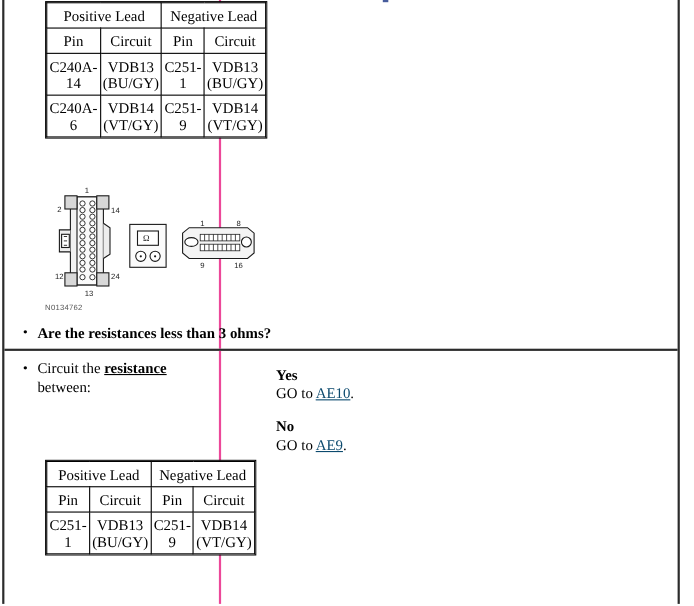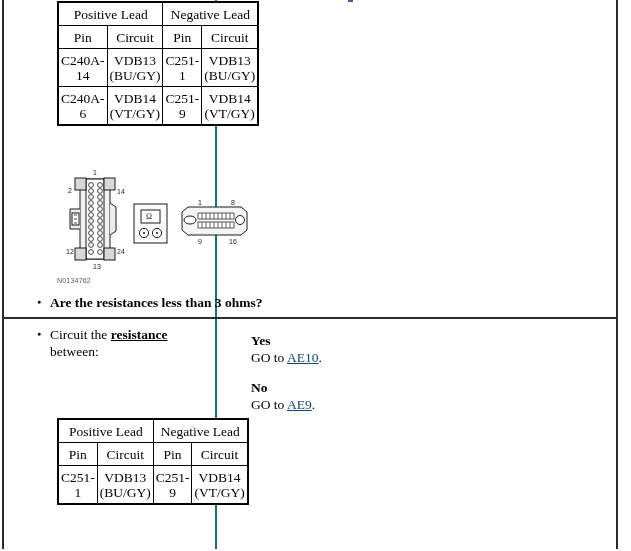--- a/index.html
+++ b/index.html
@@ -43,25 +43,25 @@
     position: absolute;
     left: 0;
     width: 612px;
     box-sizing: border-box;
   }
   .section-top   { top: 0px;   height: 318px; }
   .section-ae8   { top: 318px; height: 232px; border-top: 2px solid #2b2b2b; }
 
   .col-left {
     position: absolute;
-    left: 16px;
+    left: 0;
     top: 0;
     width: 197px;
     height: 100%;
-    border-right: 2px solid #0f766e;
+    border-right: 2px solid #ec4899;
     box-sizing: border-box;
   }
   .col-right {
     position: absolute;
     left: 239px;
     top: 1px;
     width: 364px;
     height: 100%;
     box-sizing: border-box;
   }

